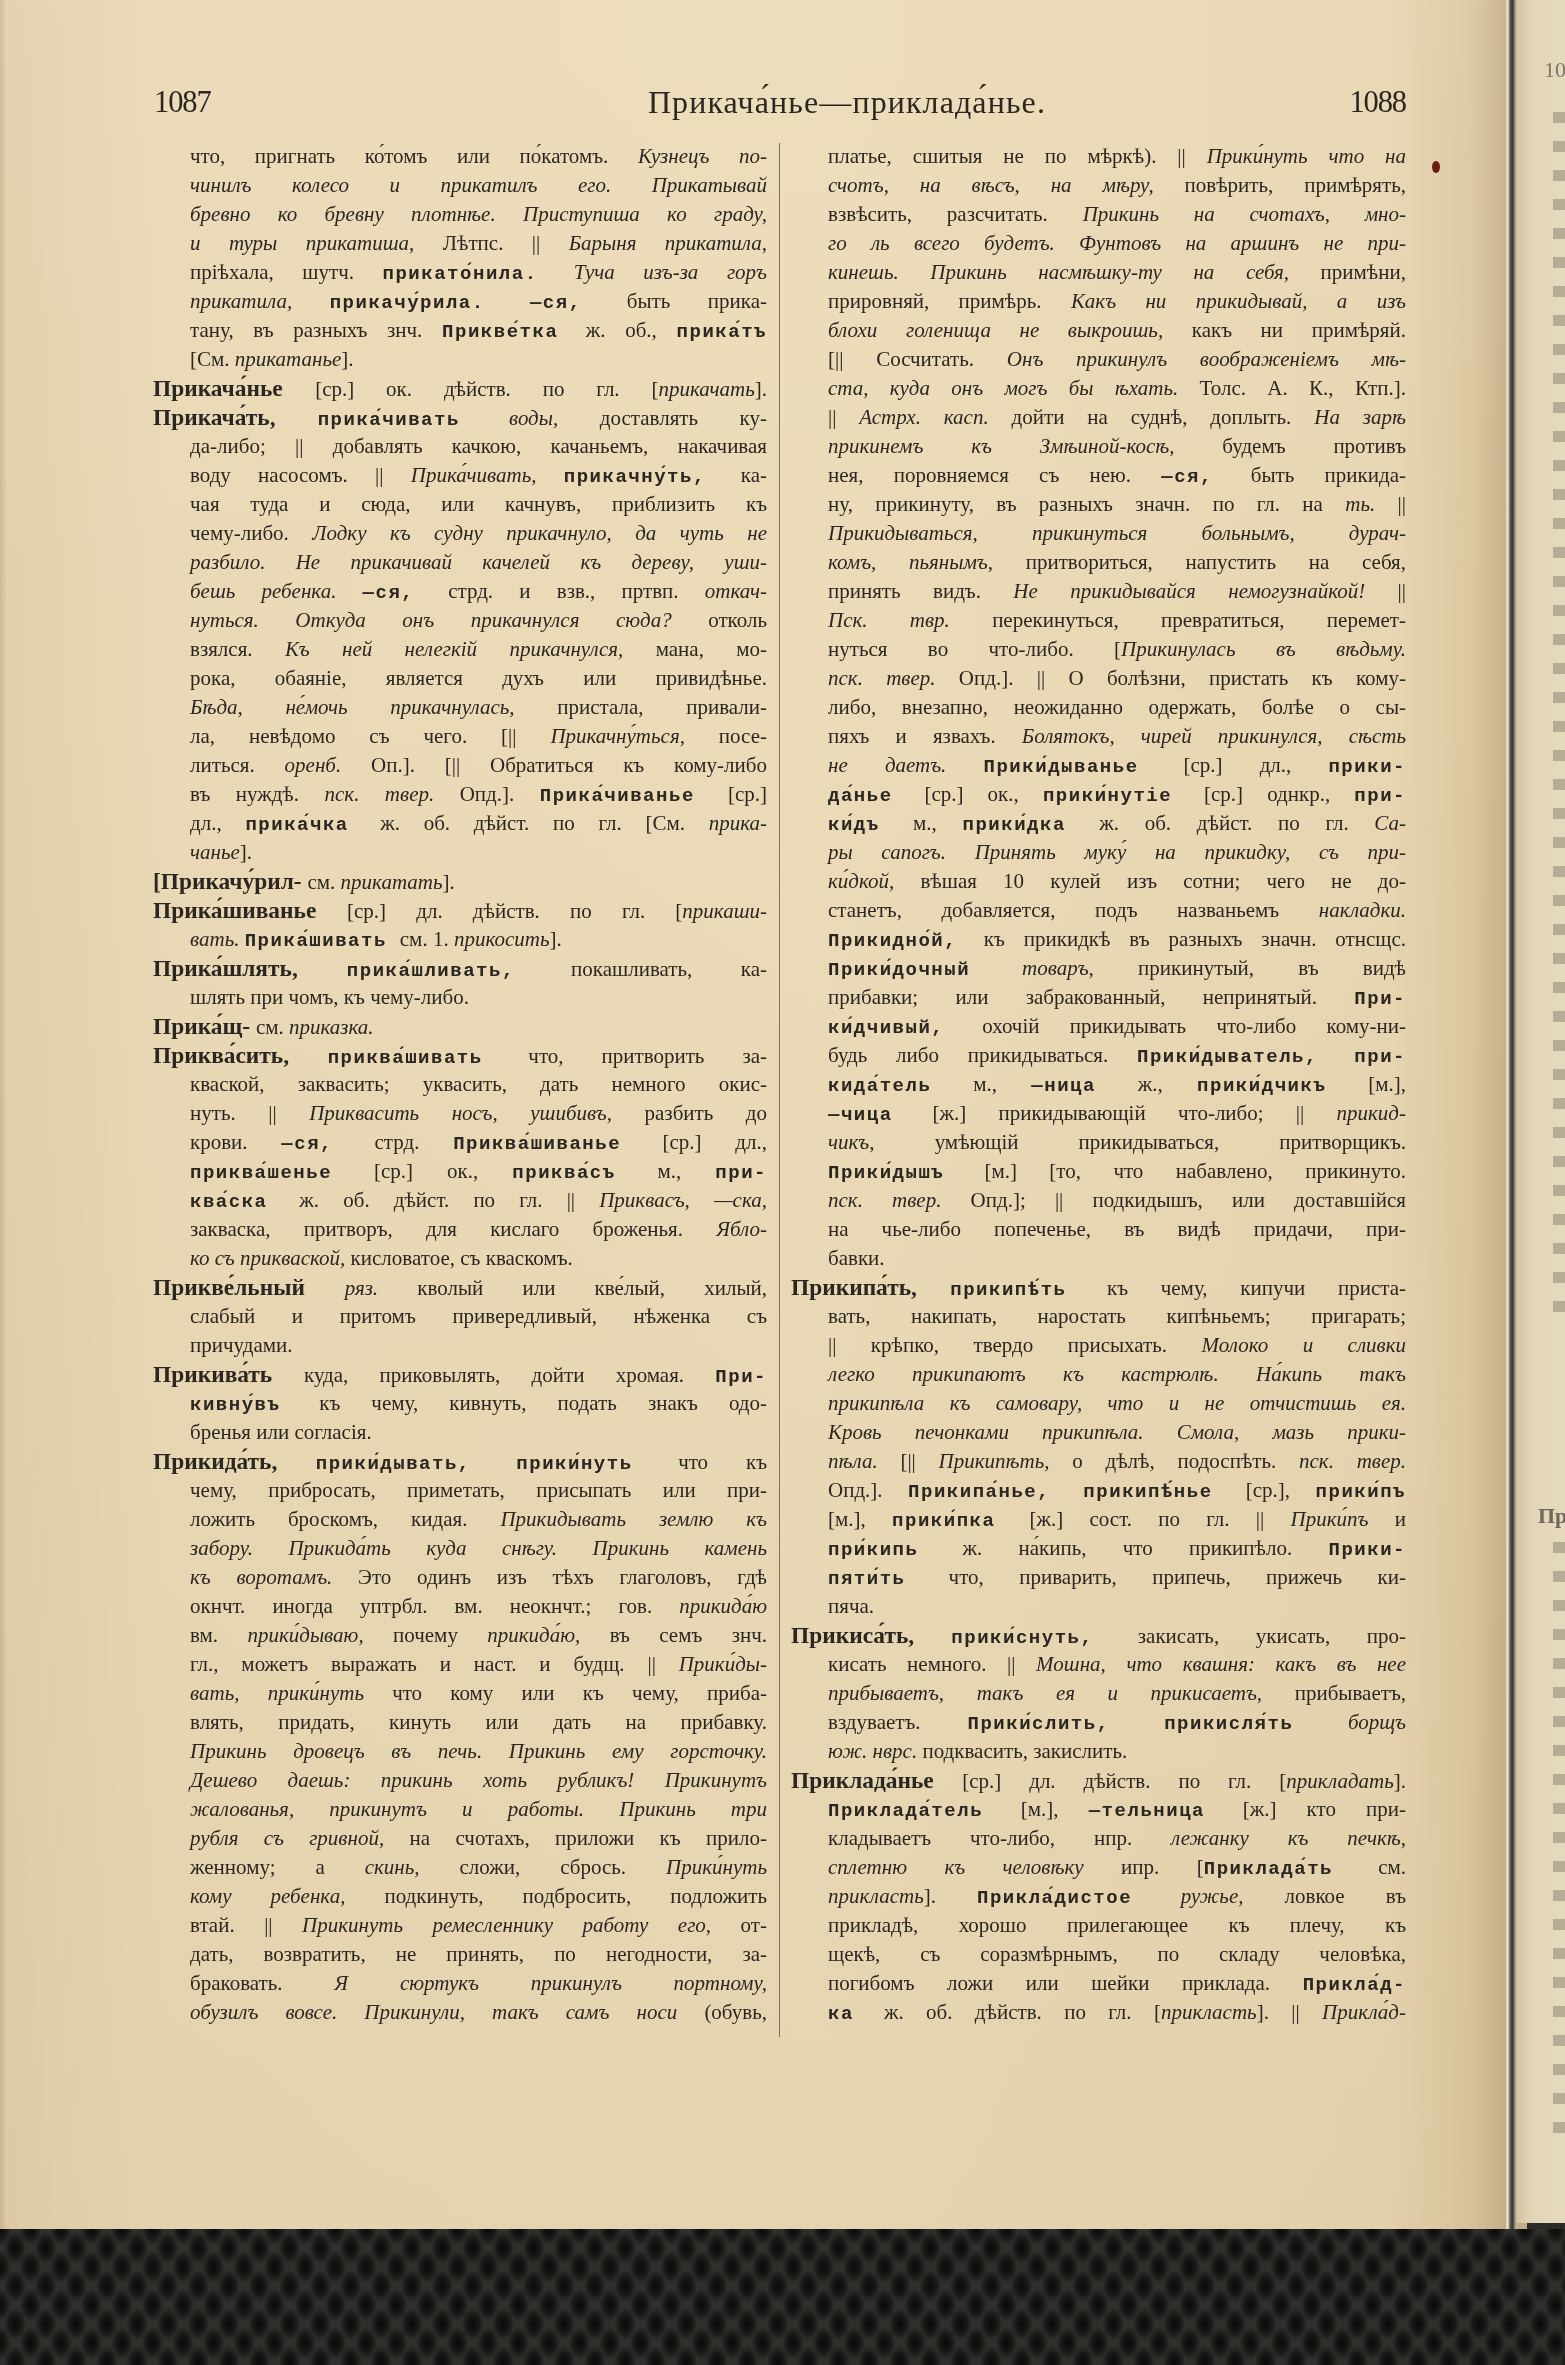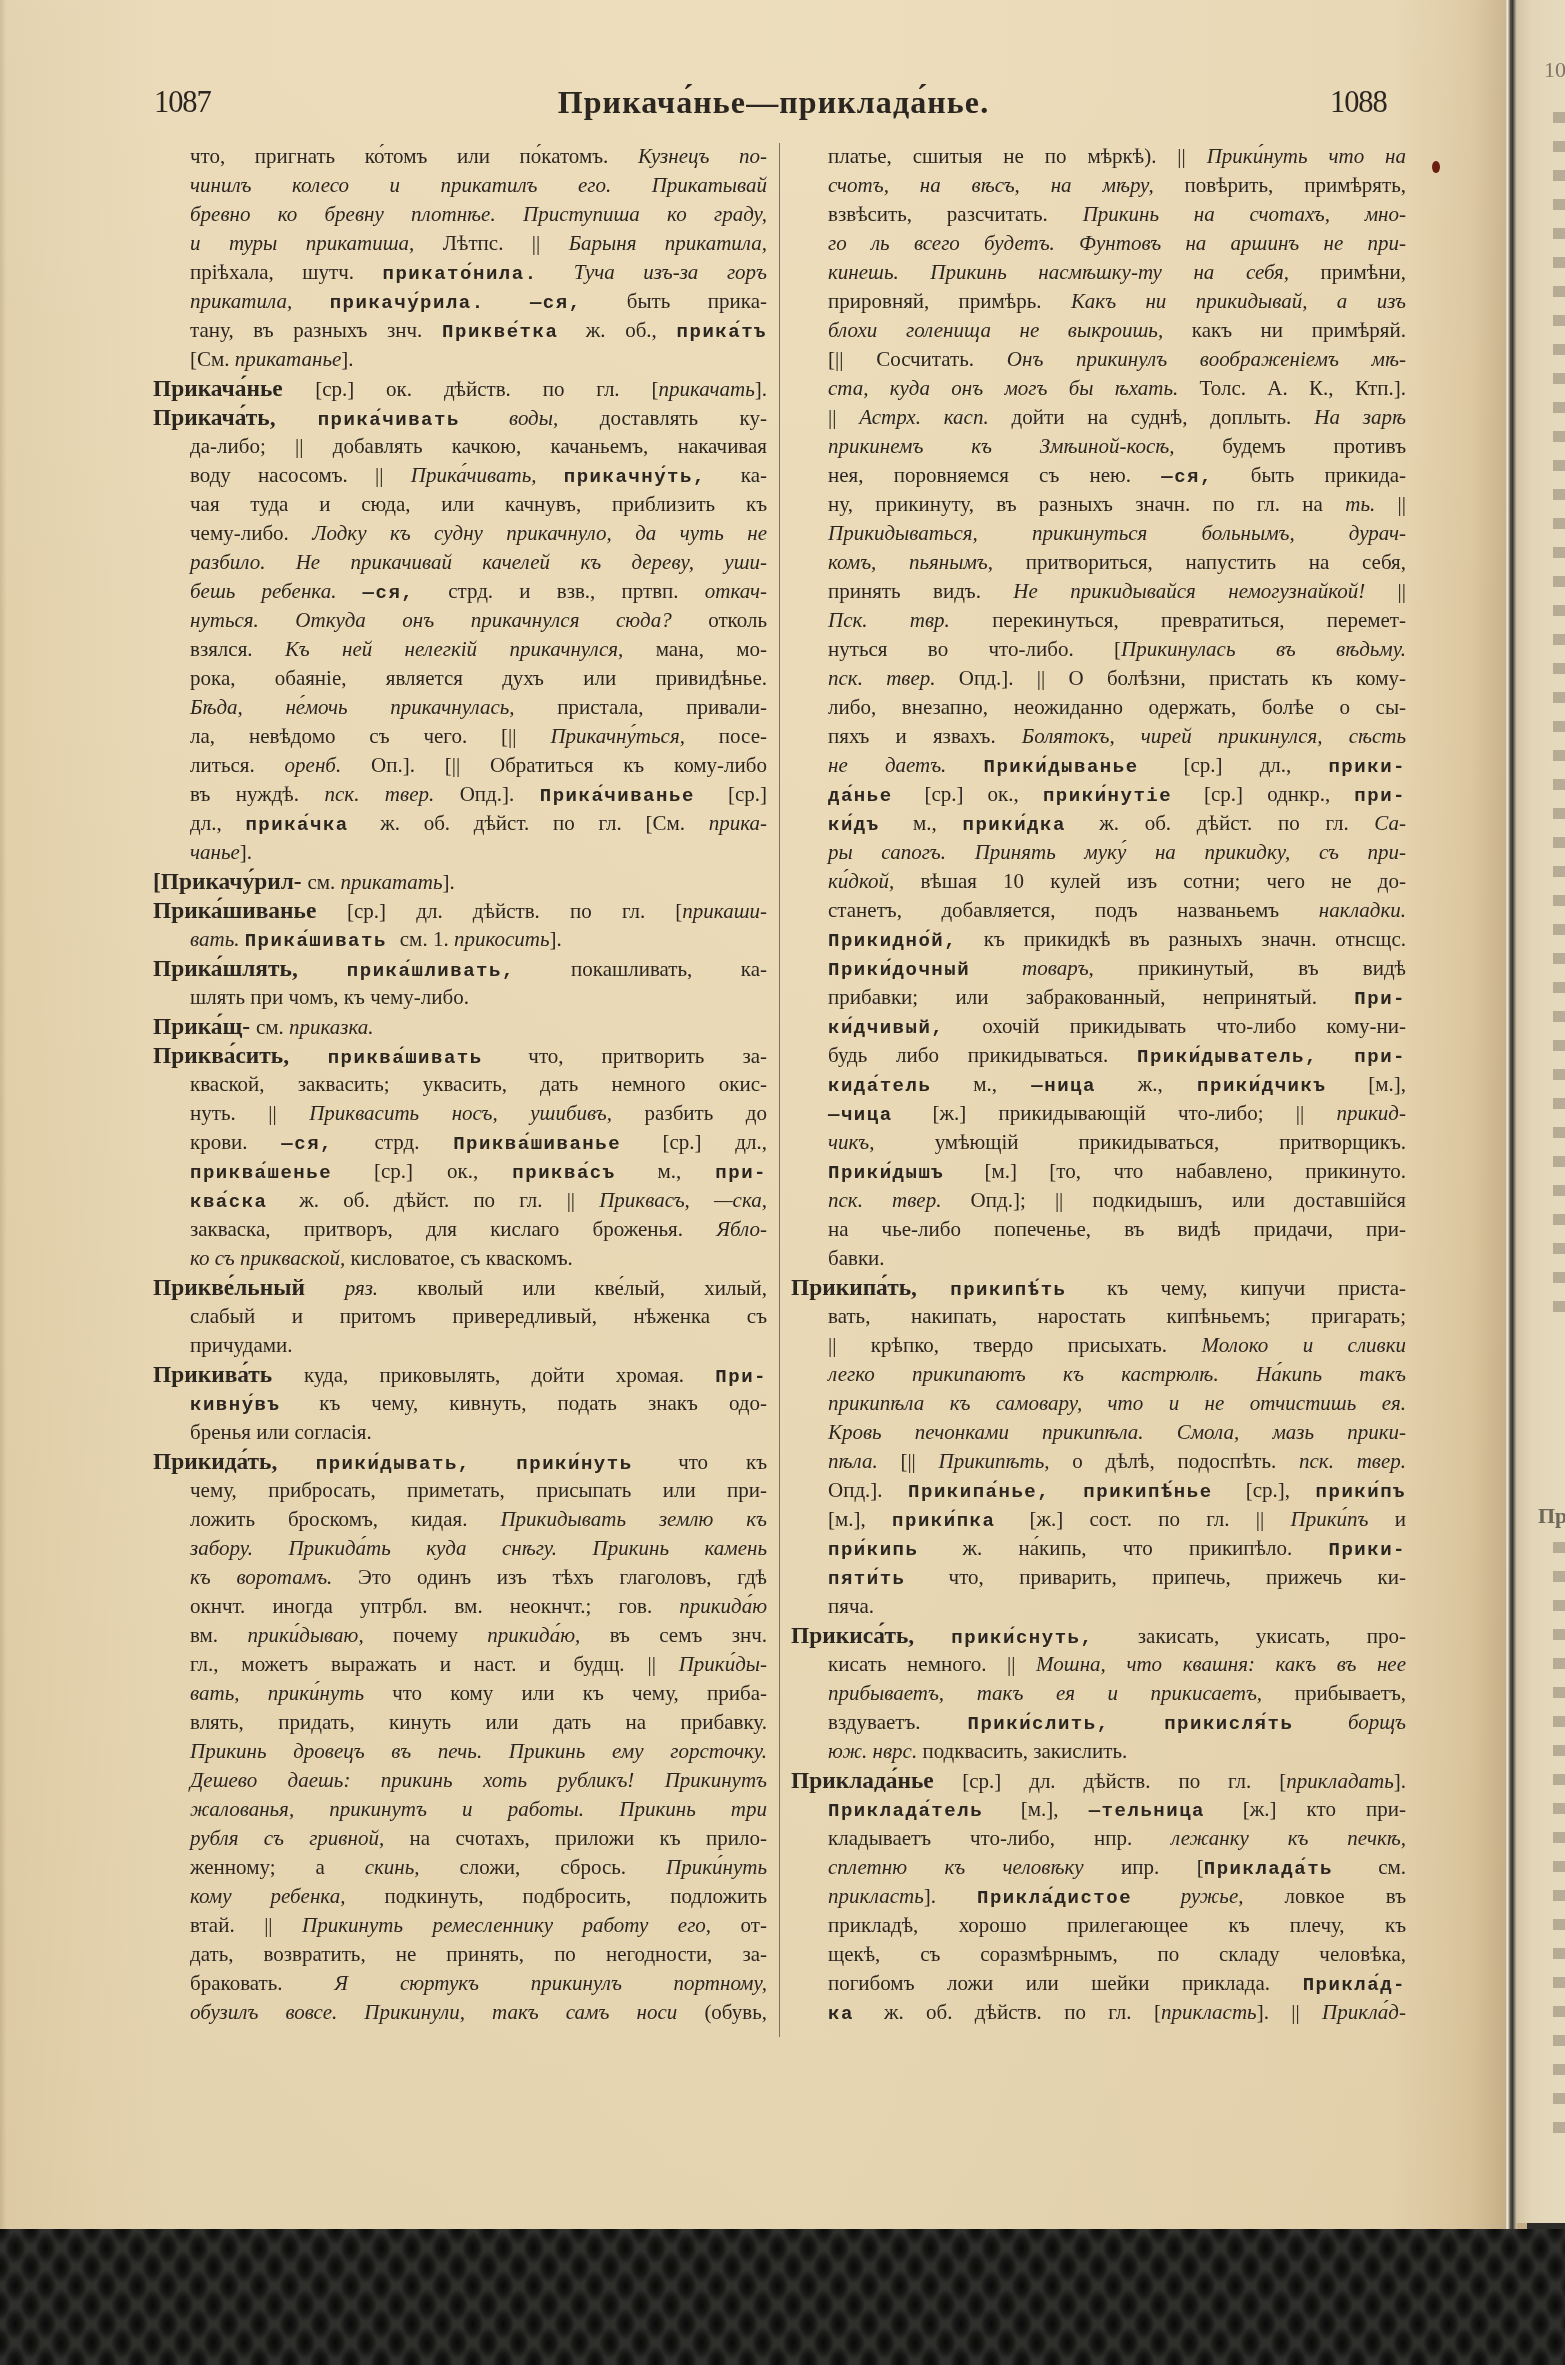--- a/index.html
+++ b/index.html
@@ -15,22 +15,22 @@
 .adj-num{position:absolute;left:27px;top:59px;font-size:22px;line-height:1;color:#7d7466;white-space:nowrap}
 .adj-frag{position:absolute;left:21px;top:1505px;font-size:22px;line-height:1;font-weight:700;color:#6f675a;white-space:nowrap}
 .adj-lines{position:absolute;left:36px;width:16.3px;background:repeating-linear-gradient(180deg,rgba(95,85,72,.35) 0 11px,rgba(0,0,0,0) 11px 29px)}
 .adj-lines.a{top:112px;height:1204px}
 .adj-lines.b{top:1542px;height:599px}
 .floor{position:absolute;left:0;top:2229px;width:1565px;height:137px;background-color:#2f302c;
   background-image:radial-gradient(ellipse 11px 16.3px at 50% 50%,rgba(5,5,5,.9) 0%,rgba(5,5,5,.55) 55%,rgba(0,0,0,0) 100%),
   radial-gradient(ellipse 11px 16.3px at 50% 50%,rgba(5,5,5,.9) 0%,rgba(5,5,5,.55) 55%,rgba(0,0,0,0) 100%);
   background-size:30.5px 38px,30.5px 38px;background-position:0 0,15.3px 19px;}
 .hdr-left{position:absolute;left:154px;top:87px;font-size:30.5px;line-height:1;letter-spacing:-1.1px}
-.hdr-title{position:absolute;left:501px;width:545px;top:86px;text-align:center;font-size:32px;font-weight:700;line-height:1;letter-spacing:1.1px}
-.hdr-right{position:absolute;left:1330px;width:76px;top:87px;font-size:30.5px;line-height:1;letter-spacing:-1.1px}
+.hdr-title{position:absolute;left:501px;width:545px;top:86px;text-align:right;font-size:32px;font-weight:400;line-height:1;letter-spacing:1.1px}
+.hdr-right{position:absolute;left:1330px;width:76px;top:87px;text-align:right;font-size:30.5px;line-height:1;letter-spacing:-1.1px}
 .rule{position:absolute;left:779px;top:143px;width:1.1px;height:1894px;background:#5e574d;opacity:.8}
 .ink-dot{position:absolute;left:1432px;top:161px;width:7.6px;height:12px;border-radius:50%;background:#6a1d10}
 .col{position:absolute;top:142px;font-size:21px}
 .col-left{left:153px;width:614px}
 .col-right{left:791px;width:615px}
 .line{height:29px;line-height:29px;overflow:hidden;text-align:justify;text-align-last:justify}
 .line.ind{padding-left:37px}
 .line.end{text-align:left;text-align-last:left}
 .seg-i{font-style:italic}
 .seg-b{font-family:Liberation Mono, monospace;font-weight:700;font-size:19px;letter-spacing:.08em}

